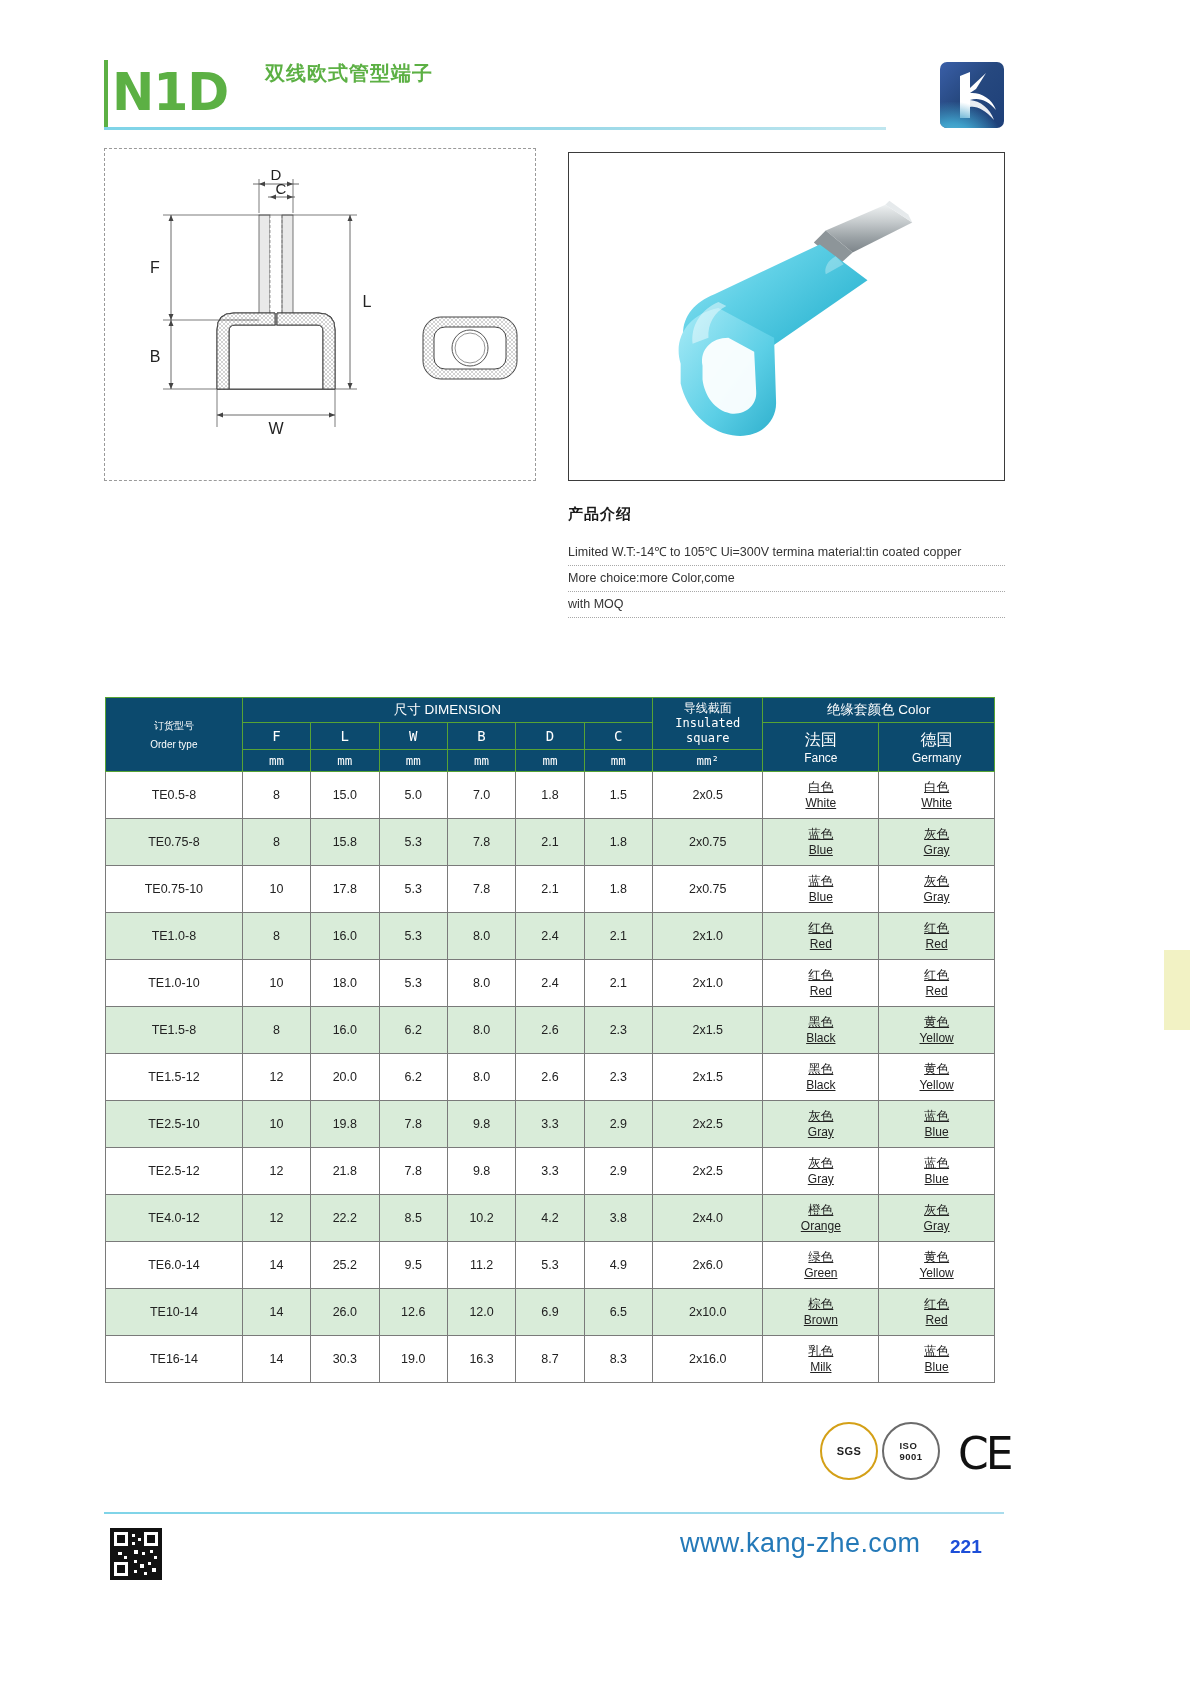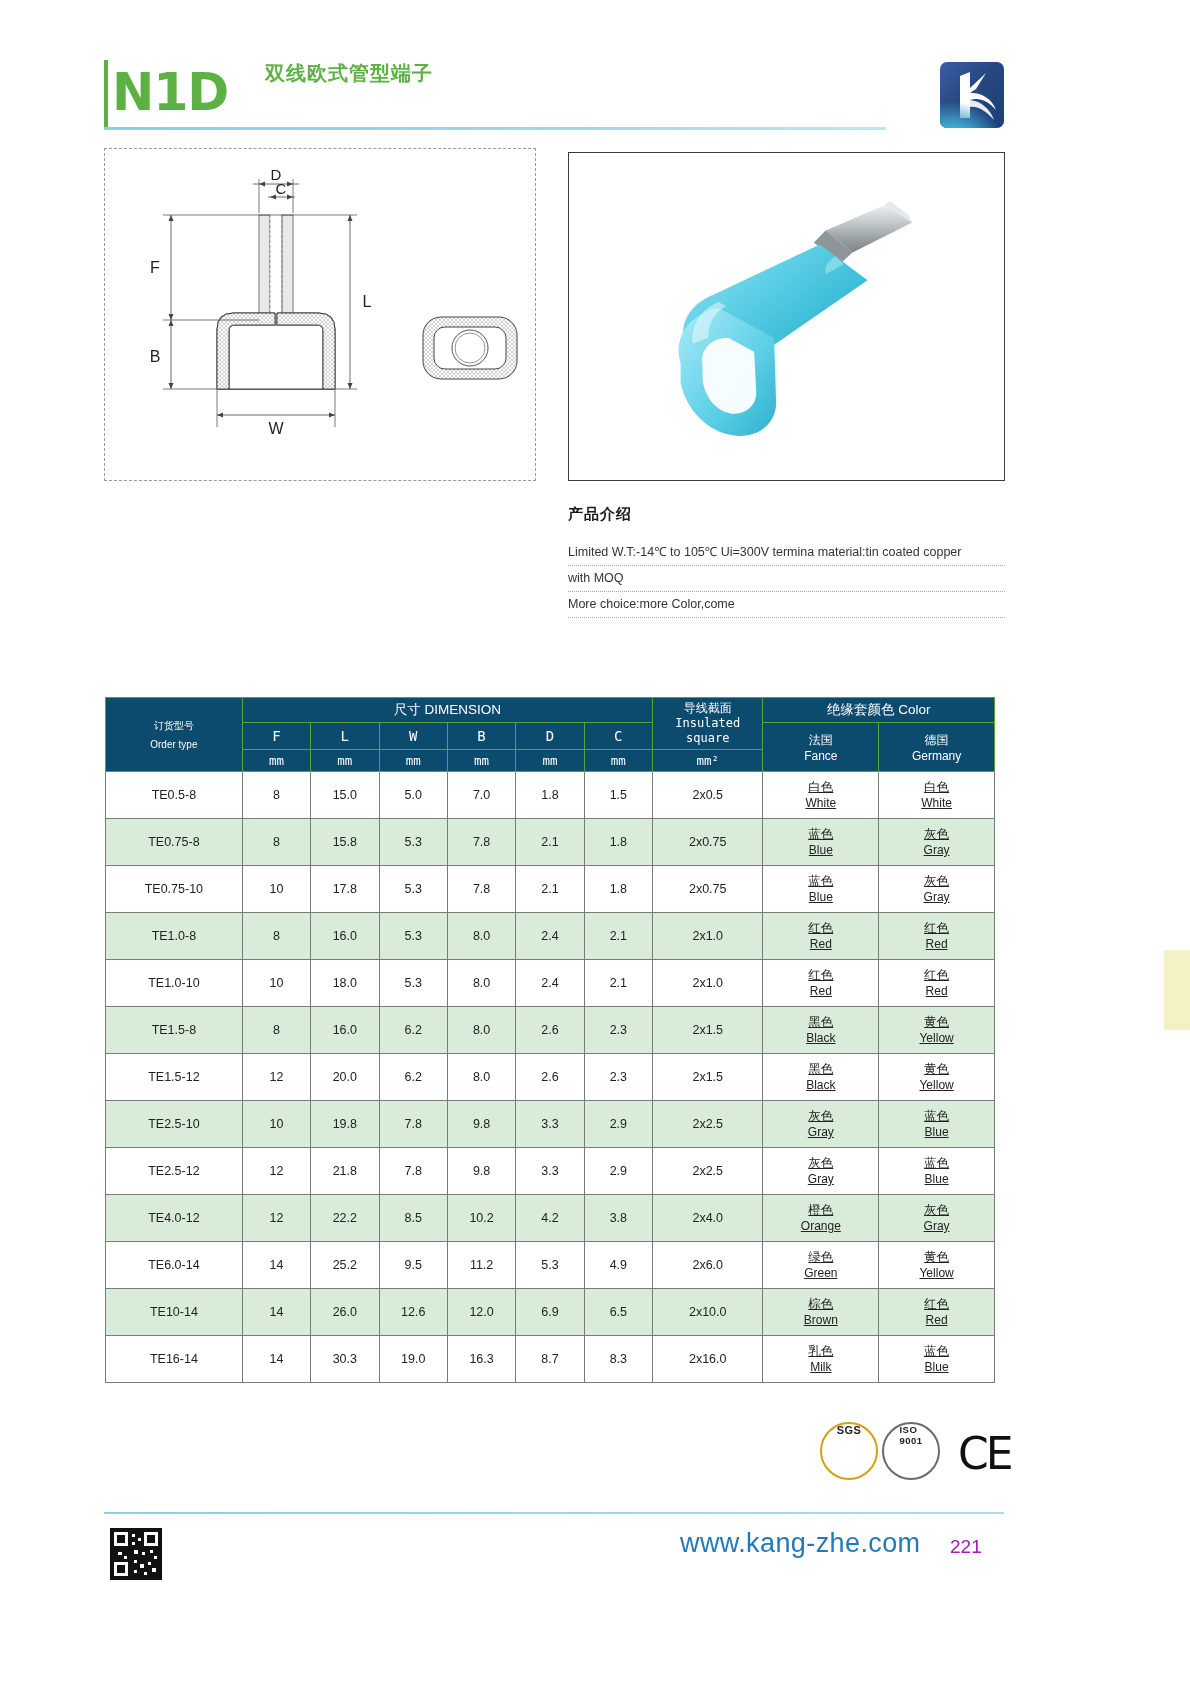--- a/index.html
+++ b/index.html
@@ -86,21 +86,21 @@
   }
   .spec-table thead th {
     background: #0c4a6e; color: #ffffff; border-color: #57a334;
     font-weight: normal; padding: 3px 2px;
   }
   .th-main { font-size: 13.5px; }
   .th-mono { font-family: "DejaVu Sans Mono", monospace; font-size: 12px; line-height: 15px; }
   .th-letter { font-size: 14px; font-weight: bold; font-family: "DejaVu Sans Mono", monospace; }
   .th-unit { font-size: 12.5px; font-family: "DejaVu Sans Mono", monospace; }
   .th-order { font-size: 10px; line-height: 19px; }
-  .th-country-cn { font-size: 12px; }
+  .th-country-cn { font-size: 16px; }
   .th-country-en { font-size: 12px; }
   .spec-table tbody td { padding: 7px 2px; height: 43px; background: #ffffff; }
   .spec-table tbody tr.alt td { background: #d9ecd9; }
   .cell-color { line-height: 16px; text-decoration: underline; }
   .cell-color .cn { font-size: 12.5px; display: block; }
   .cell-color .en { font-size: 12px; display: block; }
   .col-order { width: 130px; }
   .col-dim { width: 65px; }
   .col-sq { width: 105px; }
   .col-col { width: 110px; }
@@ -109,21 +109,21 @@
   .side-tab {
     position: absolute; right: 0; top: 950px; width: 26px; height: 80px;
     background: #f2f2c4;
   }
 
   
   .certs { position: absolute; left: 820px; top: 1418px; width: 200px; height: 70px; }
   .cert-circle {
     position: absolute; width: 58px; height: 58px; border-radius: 50%;
     border: 2px solid #c9a227; top: 4px;
-    display: flex; justify-content: center;
+    display: flex; align-items: center; justify-content: center;
     background: #fff;
   }
   .cert-sgs { left: 0; border-color: #d4a017; }
   .cert-iso { left: 62px; border-color: #6b6b6b; }
   .cert-label { font-size: 11px; font-weight: bold; color: #222; letter-spacing: 0.5px; }
   .cert-iso .cert-label { font-size: 9.5px; line-height: 11px; }
   .ce-mark {
     position: absolute; left: 138px; top: 10px;
     font-size: 44px; font-weight: normal; color: #111;
     font-family: "DejaVu Sans", sans-serif; letter-spacing: -3px;
@@ -137,21 +137,21 @@
   .qr-code {
     position: absolute; left: 110px; top: 1528px; width: 52px; height: 52px;
     background: #111;
   }
   .website {
     position: absolute; left: 680px; top: 1528px;
     font-size: 27px; color: #2479b8; letter-spacing: 0.4px;
   }
   .page-num {
     position: absolute; left: 950px; top: 1536px;
-    font-size: 19px; font-weight: normal; color: #a21caf;
+    font-size: 19px; font-weight: bold; color: #1d4ed8;
   }
 </style>
 </head>
 <body>
 
 <div class="header">
   <div class="header-rule-left"></div>
   <div class="logo-n1d">N1D</div>
   <div class="title-cn">双线欧式管型端子</div>
   <div class="header-rule"></div>
@@ -273,22 +273,22 @@
              C189 254 177 264 162 262 C146 259 136 244 134 228 Z" fill="#ffffff" opacity="0.94"></path>
 
     <path d="M150 150 C132 158 122 174 124 192 L140 186 C139 172 146 160 158 154 Z" fill="#ffffff" opacity="0.45"></path>
     <path d="M268 104 C260 108 256 116 258 122 L276 112 Z" fill="#ffffff" opacity="0.3"></path>
   </svg>
 </div>
 
 <div class="intro-title">产品介绍</div>
 <div class="intro-list">
   <div class="intro-line">Limited W.T:-14℃ to 105℃ Ui=300V termina material:tin coated copper</div>
+  <div class="intro-line">More choice:more Color,come</div>
   <div class="intro-line">with MOQ</div>
-  <div class="intro-line">More choice:more Color,come</div>
 </div>
 
 <table class="spec-table">
   <thead>
     <tr>
       <th class="col-order th-order" rowspan="3">
         <div>订货型号</div>
         <div>Order type</div>
       </th>
       <th class="th-main" colspan="6">尺寸 DIMENSION</th>

